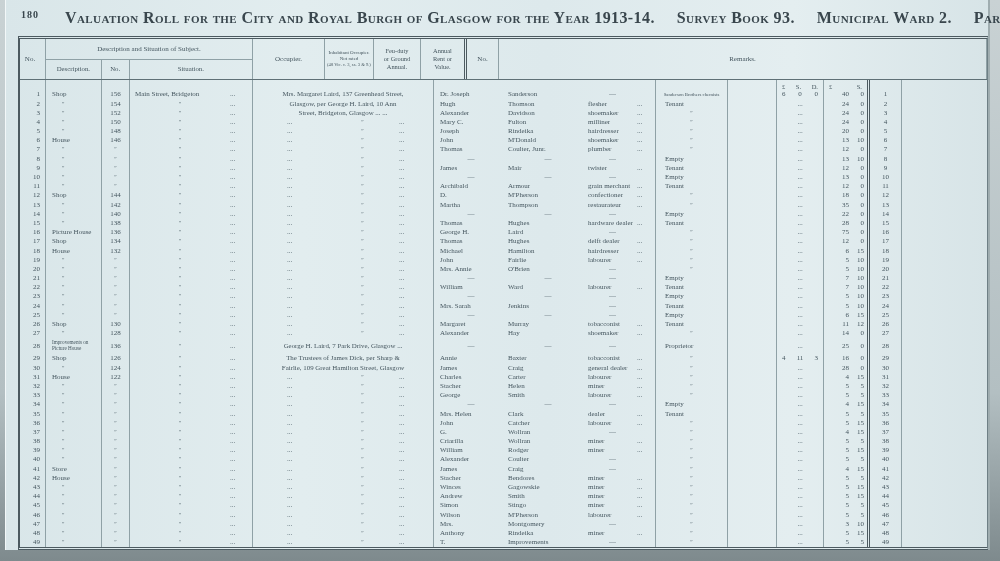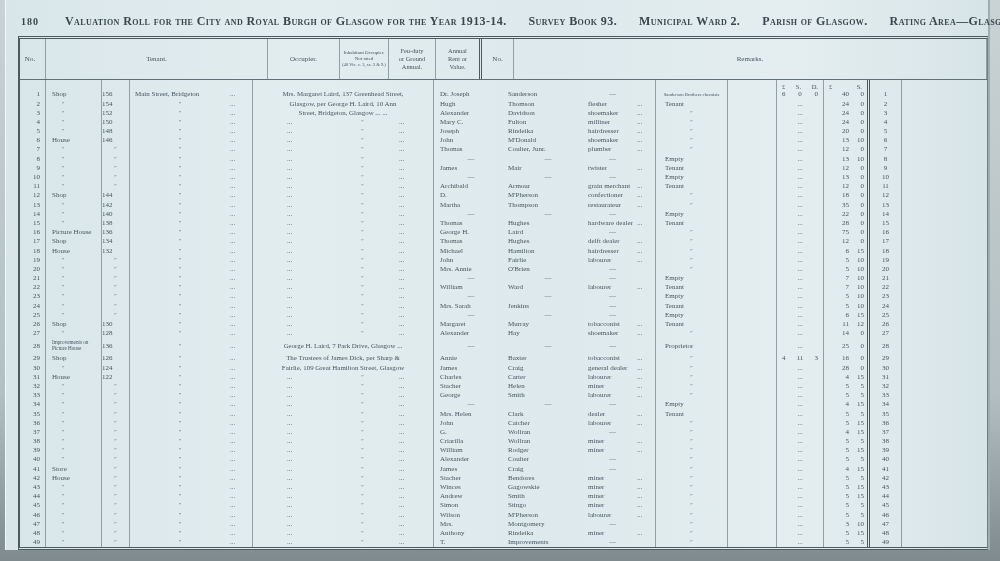--- a/index.html
+++ b/index.html
@@ -8,36 +8,36 @@
 
   
   .scan{position:relative;width:1000px;height:561px;
         background:linear-gradient(180deg,#c9d2d4 0%,#b3bfc2 70%,#7e8a8d 100%);}
   .page{position:absolute;left:5px;top:0;right:10px;bottom:11px;
         background:linear-gradient(90deg,#d9e6e9 0%,#e2edef 30%,#dde9ec 55%,#e4eef0 80%,#d7e4e7 100%);
         box-shadow:inset -2px 0 0 #9fadb0, inset 1px 0 0 #f2f7f8;}
   .ink{color:#42535c;}
 
   
-  .titlebar{display:flex;align-items:center;padding:9px 10px 0 16px;height:25px;
+  .titlebar{display:flex;align-items:flex-start;padding:9px 10px 0 16px;height:25px;
             font-variant:small-caps;color:#39464d;}
   .pageno{font-size:10px;letter-spacing:1px;margin-right:26px;font-weight:bold;}
-  .tseg{font-size:12px;letter-spacing:.4px;margin-right:22px;white-space:nowrap;font-weight:bold;}
+  .tseg{font-size:16px;letter-spacing:.4px;margin-right:22px;white-space:nowrap;font-weight:bold;}
 
   
   .vtable{margin:2px 0 0 13px;width:967px;border-left:2px solid #4c5a60;
           border-right:1px solid #6e8086;border-top:3px double #4c5a60;
           border-bottom:3px double #4c5a60;background:transparent;color:#45565f;}
 
   
   .c{box-sizing:border-box;border-right:1px solid #8fa1a6;overflow:hidden;
      display:flex;align-items:center;}
   .c0{width:26px;justify-content:flex-end;padding-right:5px;}
   .c1{width:56px;padding-left:6px;}
-  .c2{width:28px;justify-content:flex-start;}
+  .c2{width:28px;justify-content:center;}
   .c3{width:123px;}
   .c4{width:181px;}
   .c5{width:222px;}
   .c6{width:72px;}
   .c7{width:49px;}
   .c8{width:47px;}
   .c9{width:46px;border-right:3px double #4c5a60;}
   .c10{width:32px;justify-content:center;}
   .c11{flex:1;border-right:none;}
 
@@ -112,21 +112,28 @@
       <span class="tseg">Survey Book 93.</span>
       <span class="tseg">Municipal Ward 2.</span>
       <span class="tseg">Parish of Glasgow.</span>
       <span class="tseg">Rating Area—Glasgow.</span>
     </div>
 
     <div class="vtable">
 
       <div class="thead">
         <div class="th c0">No.</div>
-        <div class="th c5">Tenant.</div>
+        <div class="hgroup">
+          <div class="gtop">Description and Situation of Subject.</div>
+          <div class="gbot">
+            <div class="th hw-desc">Description.</div>
+            <div class="th hw-no">No.</div>
+            <div class="th hw-sit">Situation.</div>
+          </div>
+        </div>
         <div class="th c6">Occupier.</div>
         <div class="th c7">
           <span class="tiny">Inhabitant Occupier.</span>
           <span class="tiny">Not rated</span>
           <span class="tinier">(48 Vic. c. 3, ss. 3 &amp; 9.)</span>
         </div>
         <div class="th c8">
           <span class="h3l">Feu-duty</span>
           <span class="h3l">or Ground</span>
           <span class="h3l">Annual.</span>

